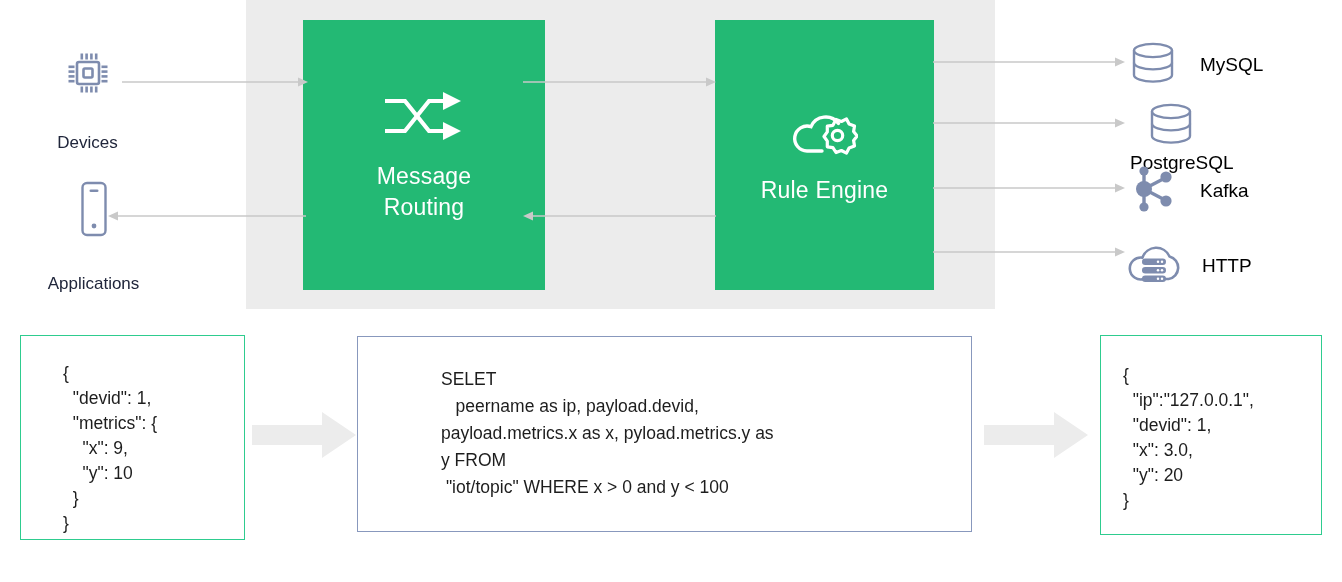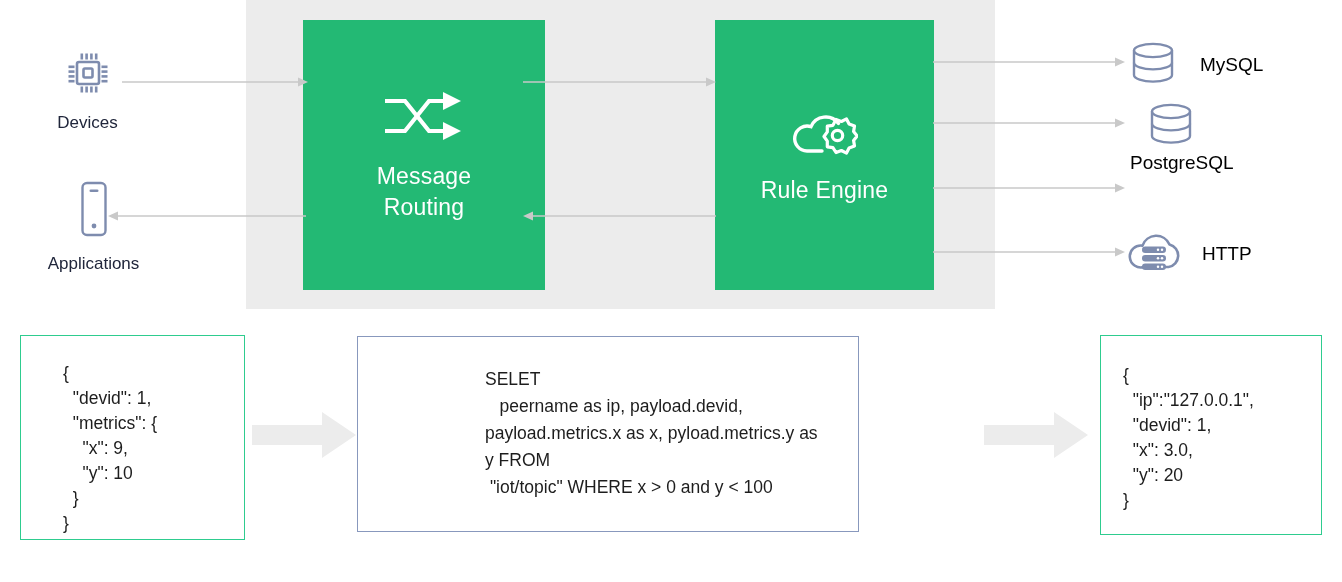--- a/index.html
+++ b/index.html
@@ -57,21 +57,21 @@
   .node {
     position: absolute;
     display: flex;
     flex-direction: column;
     align-items: center;
   }
   .node .nlabel {
     color: #20263b;
     font-size: 17px;
     line-height: 22px;
-    margin-top: 7px;
+    margin-top: 27px;
     white-space: nowrap;
   }
   #node-devices { left: 30px; top: 45px; width: 115px; }
   #node-apps    { left: 32px; top: 180px; width: 123px; }
 
   .sink {
     position: absolute;
     display: flex;
     flex-direction: row;
     align-items: center;
@@ -79,21 +79,21 @@
   .sink .slabel {
     color: #000000;
     font-size: 19px;
     line-height: 24px;
     margin-left: 22px;
     white-space: nowrap;
   }
   #sink-mysql    { left: 1128px; top: 40px; }
   #sink-postgres { left: 1108px; top: 101px; flex-direction: column; }
   #sink-kafka    { left: 1128px; top: 164px; }
-  #sink-http     { left: 1128px; top: 229px; }
+  #sink-http     { left: 1128px; top: 241px; }
 
   
   .conn {
     position: absolute;
     height: 12px;
     pointer-events: none;
   }
   .conn svg { display: block; overflow: visible; }
 
   
@@ -108,21 +108,21 @@
     margin: 0;
     font-family: "Liberation Sans", "DejaVu Sans", sans-serif;
     font-size: 17.5px;
     line-height: 25px;
     color: #1d1d1d;
     white-space: pre-wrap;
     word-break: normal;
   }
   #code-in  { left: 20px;   top: 335px; width: 225px; height: 205px; }
   #code-in  pre { padding: 25px 0 0 42px; }
-  #code-sql { left: 357px;  top: 336px; width: 502px; height: 196px; padding-left: 44px; }
+  #code-sql { left: 357px;  top: 336px; width: 615px; height: 196px; }
   #code-sql pre { padding: 29px 0 0 83px; font-size: 17.5px; line-height: 27px; }
   #code-out { left: 1100px; top: 335px; width: 222px; height: 200px; }
   #code-out pre { padding: 27px 0 0 22px; }
 
   
   .block-arrow {
     position: absolute;
     pointer-events: none;
   }
   .block-arrow svg { display: block; }
@@ -229,20 +229,40 @@
         <g fill="none" stroke="#7e8cae" stroke-width="2.4">
           <ellipse cx="25" cy="10.5" rx="19" ry="6.6"></ellipse>
           <path d="M6 10.5 V35 A19 6.6 0 0 0 44 35 V10.5"></path>
           <path d="M6 22.8 A19 6.6 0 0 0 44 22.8"></path>
         </g>
       </svg>
     </span>
     <span class="slabel">PostgreSQL</span>
   </div>
 
+  <div class="sink" id="sink-kafka">
+    <span>
+      <svg width="50" height="50" viewBox="0 0 50 50">
+        <g stroke="#7e8cae" stroke-width="3.4">
+          <line x1="16" y1="25" x2="16" y2="8"></line>
+          <line x1="16" y1="25" x2="16" y2="42"></line>
+          <line x1="16" y1="25" x2="37" y2="14"></line>
+          <line x1="16" y1="25" x2="37" y2="36"></line>
+        </g>
+        <g fill="#7e8cae">
+          <circle cx="16" cy="25" r="8"></circle>
+          <circle cx="16" cy="7" r="4.6"></circle>
+          <circle cx="16" cy="43" r="4.6"></circle>
+          <circle cx="38" cy="13" r="5.6"></circle>
+          <circle cx="38" cy="37" r="5.6"></circle>
+        </g>
+      </svg>
+    </span>
+    <span class="slabel">Kafka</span>
+  </div>
 
   <div class="sink" id="sink-http">
     <span>
       <svg width="52" height="46" viewBox="0 0 52 46">
         <path d="M16 38 A11 11 0 1 1 14.5 16.6 A14.5 14.5 0 0 1 41.5 15.5 A11.5 11.5 0 0 1 40.5 38 Z" fill="none" stroke="#7e8cae" stroke-width="2.6" stroke-linejoin="round"></path>
         <g fill="#7e8cae">
           <rect x="14" y="17.5" width="24" height="6.4" rx="3.2"></rect>
           <rect x="14" y="26" width="24" height="6.4" rx="3.2"></rect>
           <rect x="14" y="34.5" width="24" height="6.4" rx="3.2"></rect>
         </g>

